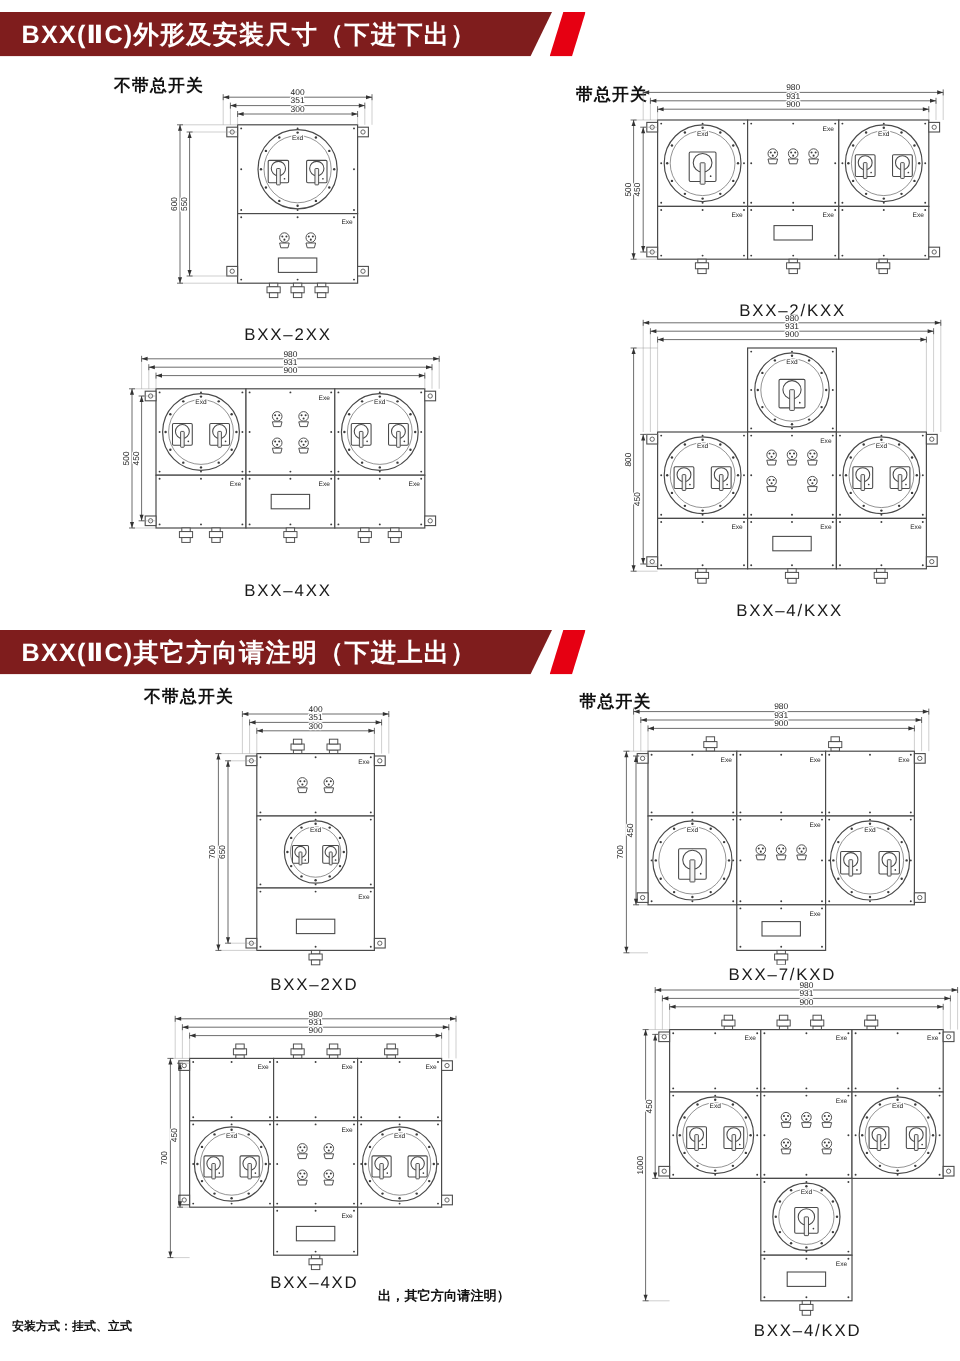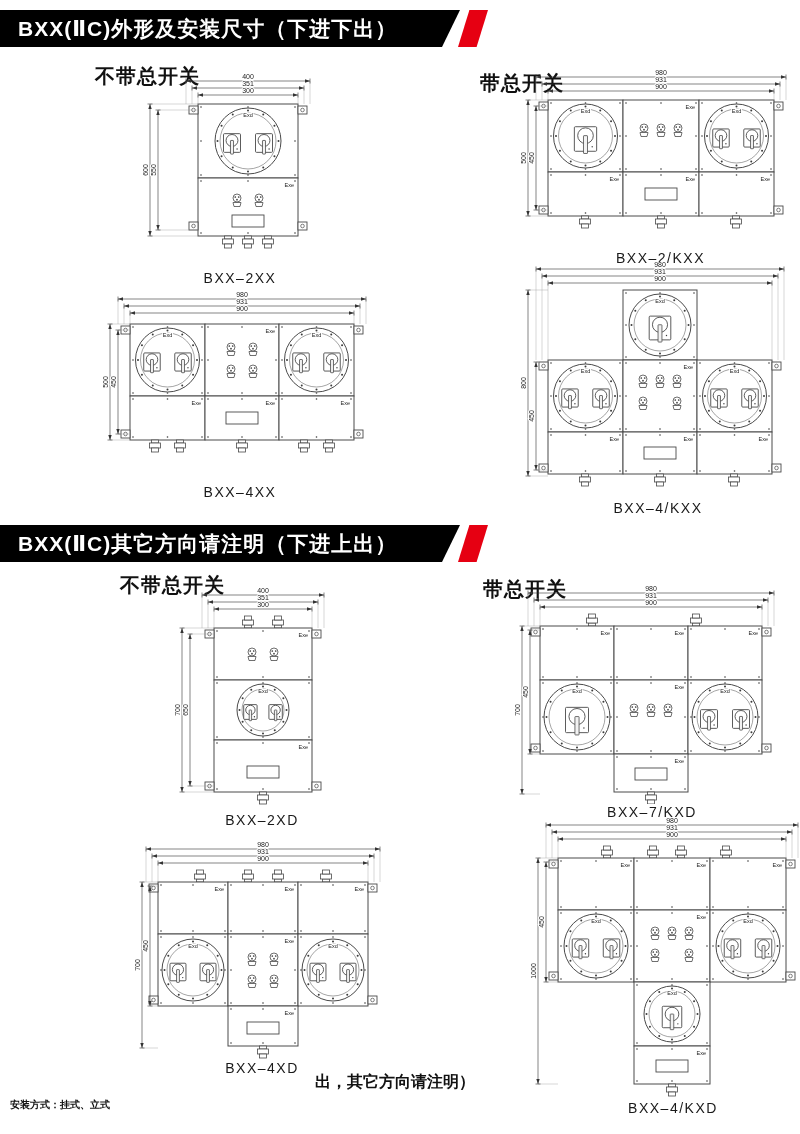--- a/index.html
+++ b/index.html
@@ -4,35 +4,35 @@
 <style>
   html,body{margin:0;padding:0;}
   body{
     width:800px;height:1134px;position:relative;overflow:hidden;
     background:#ffffff;
     font-family:"Liberation Sans","DejaVu Sans",sans-serif;
   }
   .hdr{position:absolute;left:0;height:37px;width:492px;}
   .hdr .bar{
     position:absolute;left:0;top:0;width:460px;height:37px;
-    background:#000000;color:#fff;
+    background:#7f1d1d;color:#fff;
     clip-path:polygon(0 0,100% 0,calc(100% - 18px) 100%,0 100%);
     display:flex;align-items:center;
   }
   .hdr .bar .t{
     font-size:21px;font-weight:700;letter-spacing:1px;padding-left:18px;white-space:nowrap;
   }
   .hdr .cap{
     position:absolute;left:458px;top:0;width:30px;height:37px;background:#e60012;
     clip-path:polygon(38% 0,100% 0,62% 100%,0 100%);
   }
-  .grp{position:absolute;font-size:20px;font-weight:700;color:#111;letter-spacing:1px;white-space:nowrap;}
+  .grp{position:absolute;font-size:14px;font-weight:700;color:#111;letter-spacing:1px;white-space:nowrap;}
   figure{position:absolute;margin:0;}
   figcaption{text-align:center;font-size:14px;letter-spacing:1.5px;color:#1a1a1a;margin-top:0px;}
-  .note{position:absolute;font-size:16px;font-weight:700;color:#111;white-space:nowrap;}
+  .note{position:absolute;font-size:11px;font-weight:700;color:#111;white-space:nowrap;}
   svg{display:block;}
 </style>
 </head>
 <body>
 
 <div class="hdr" style="top:10px;">
   <div class="bar">
     <span class="t">BXX(ⅡC)外形及安装尺寸（下进下出）</span>
   </div>
   <div class="cap"></div>

